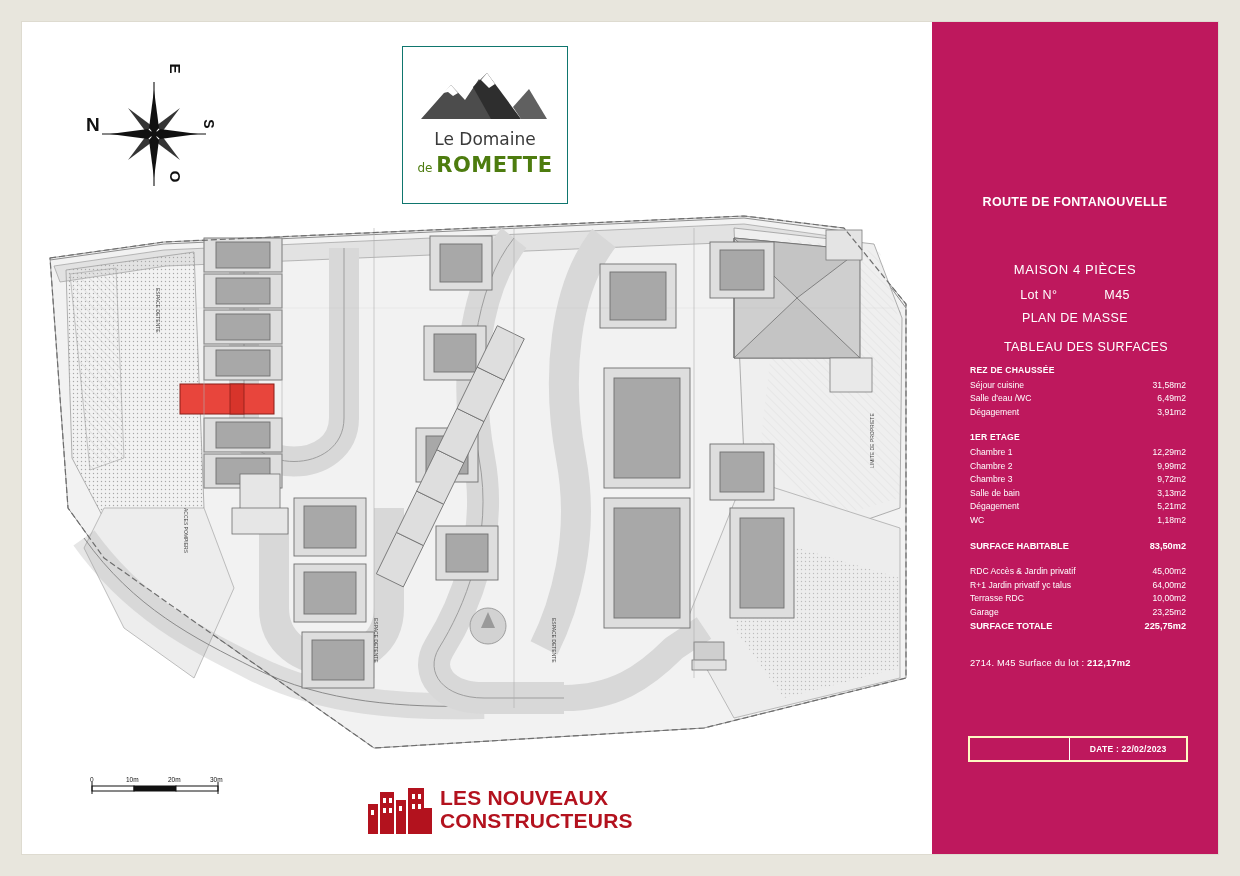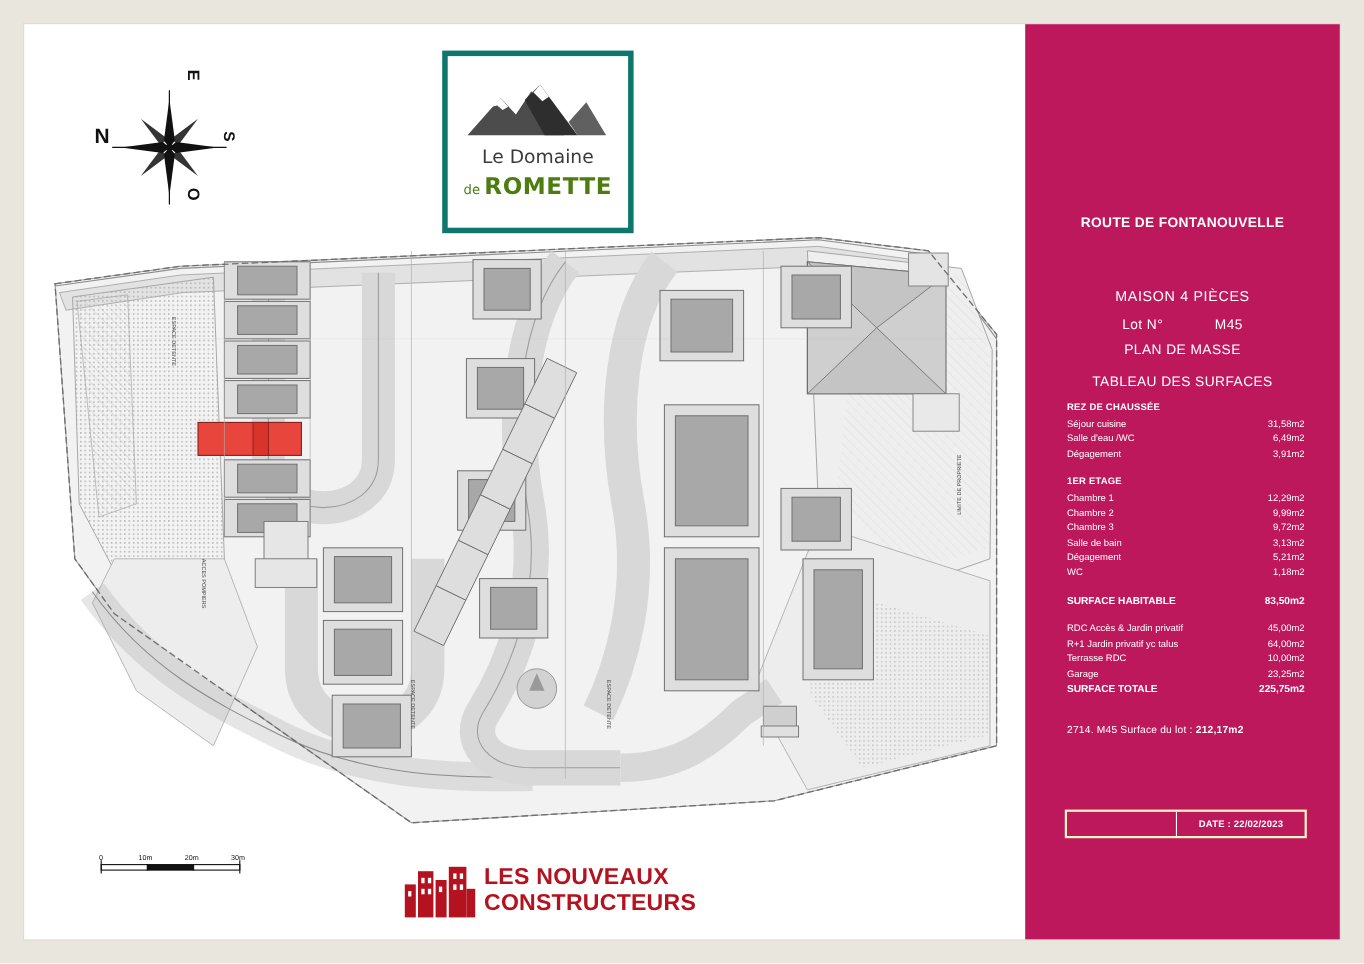--- a/index.html
+++ b/index.html
@@ -85,21 +85,21 @@
     left: 0;
     width: 286px;
     text-align: center;
     font-size: 12.5px;
     letter-spacing: .4px;
   }
   .tab-title {
     position: absolute;
     top: 318px;
     left: 0;
-    width: 286px;
+    width: 308px;
     text-align: center;
     font-size: 12.5px;
     letter-spacing: .4px;
   }
 
   .tbl {
     position: absolute;
     left: 38px;
     top: 342px;
     width: 216px;
@@ -154,21 +154,21 @@
     letter-spacing: .2px;
   }
 
   
   .logo-box {
     position: absolute;
     left: 380px;
     top: 24px;
     width: 164px;
     height: 156px;
-    border: 5px solid #0f766e;
+    border: 1px solid #0f766e;
     background: #fff;
   }
   .logo-mount {
     position: absolute;
     left: 14px;
     top: 20px;
     width: 136px;
     height: 56px;
   }
   .logo-t1 {

